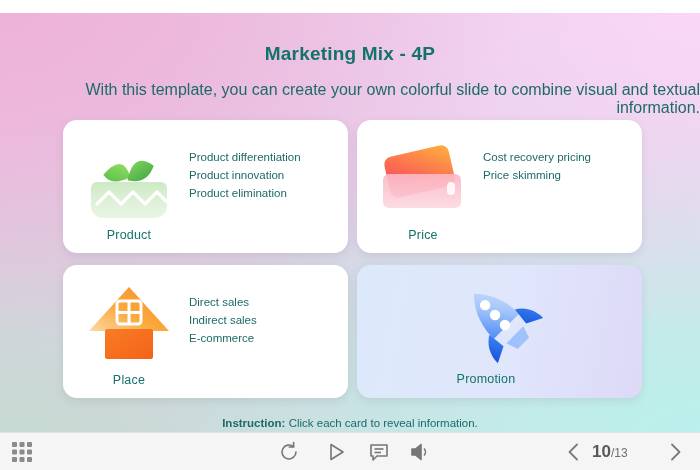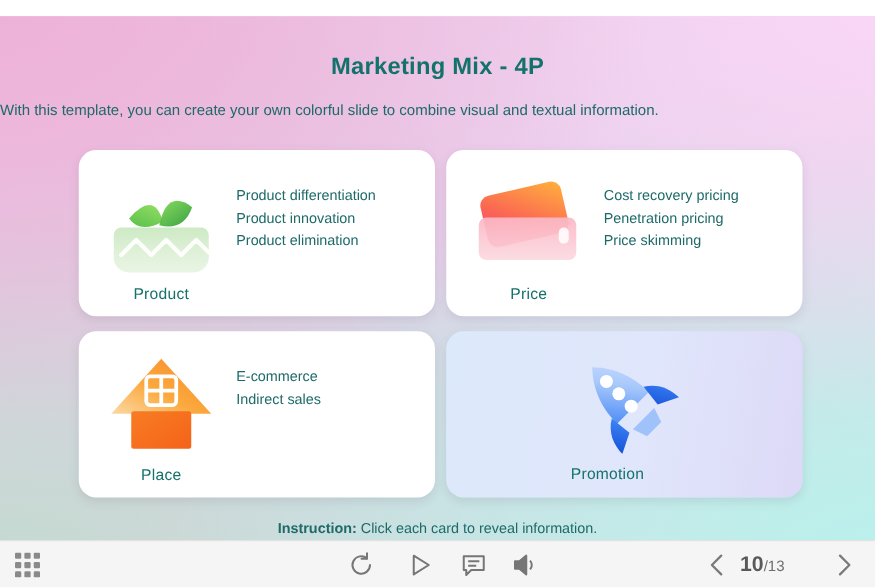--- a/index.html
+++ b/index.html
@@ -36,22 +36,22 @@
     text-align: center;
     font-size: 19px;
     font-weight: bold;
     color: #13726c;
     letter-spacing: .2px;
   }
   #subtitle {
     position: absolute;
     left: 0; top: 68px;
     width: 700px;
-    text-align: left;
-    font-size: 12px;
+    text-align: right;
+    font-size: 16px;
     color: #1d6a69;
   }
   
   .card {
     position: absolute;
     width: 285px;
     height: 133px;
     border-radius: 14px;
     background: #ffffff;
     box-shadow: 0 3px 8px rgba(120,110,130,0.16);
@@ -198,21 +198,20 @@
           <g transform="rotate(-13 46 48)">
             <rect x="12" y="16" width="66" height="42" rx="8" fill="url(#cardG)"></rect>
           </g>
           <path d="M12 40 h66 a6 6 0 0 1 6 6 v22 a6 6 0 0 1 -6 6 h-66 a6 6 0 0 1 -6 -6 v-22 a6 6 0 0 1 6 -6 z" fill="url(#walletG)" opacity=".92"></path>
           <rect x="70" y="48" width="8" height="13" rx="4" fill="#ffffff" opacity=".85"></rect>
         </svg>
       </div>
       <div class="card-label">Price</div>
       <div class="bullets">
         <div>Cost recovery pricing</div>
-        <div>Penetration pricing</div>
         <div>Price skimming</div>
       </div>
     </div>
 
     <div class="card c3">
       <div class="icon-wrap">
         <svg viewBox="0 0 92 88" width="92" height="88">
           <defs>
             <linearGradient id="roofG" x1="0" y1="1" x2="1" y2="0">
               <stop offset="0%" stop-color="#fbd9a4"></stop>
@@ -228,22 +227,23 @@
           <rect x="22" y="50" width="48" height="30" rx="2" fill="url(#bodyG)"></rect>
           <g fill="none" stroke="#ffffff" stroke-width="3">
             <rect x="34" y="22" width="24" height="23" rx="3"></rect>
             <line x1="46" y1="22" x2="46" y2="45"></line>
             <line x1="34" y1="33.5" x2="58" y2="33.5"></line>
           </g>
         </svg>
       </div>
       <div class="card-label">Place</div>
       <div class="bullets">
+        <div>Direct sales</div>
+        <div>Indirect sales</div>
         <div>E-commerce</div>
-        <div>Indirect sales</div>
       </div>
     </div>
 
     <div class="card c4">
       <div class="icon-wrap">
         <svg viewBox="0 0 104 86" width="104" height="86">
           <defs>
             <linearGradient id="rkBody" x1="0" y1="1" x2="1" y2="0">
               <stop offset="0%" stop-color="#4f8df5"></stop>
               <stop offset="55%" stop-color="#a8c8fb"></stop>

